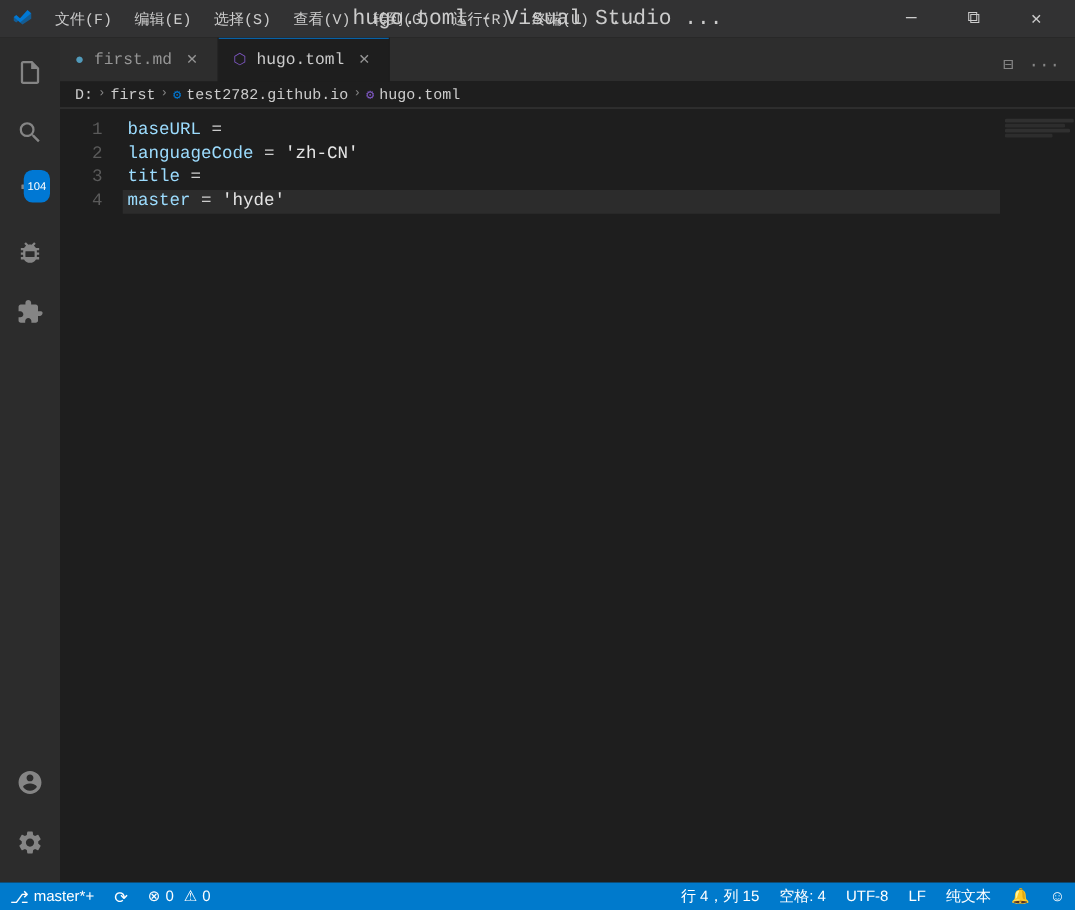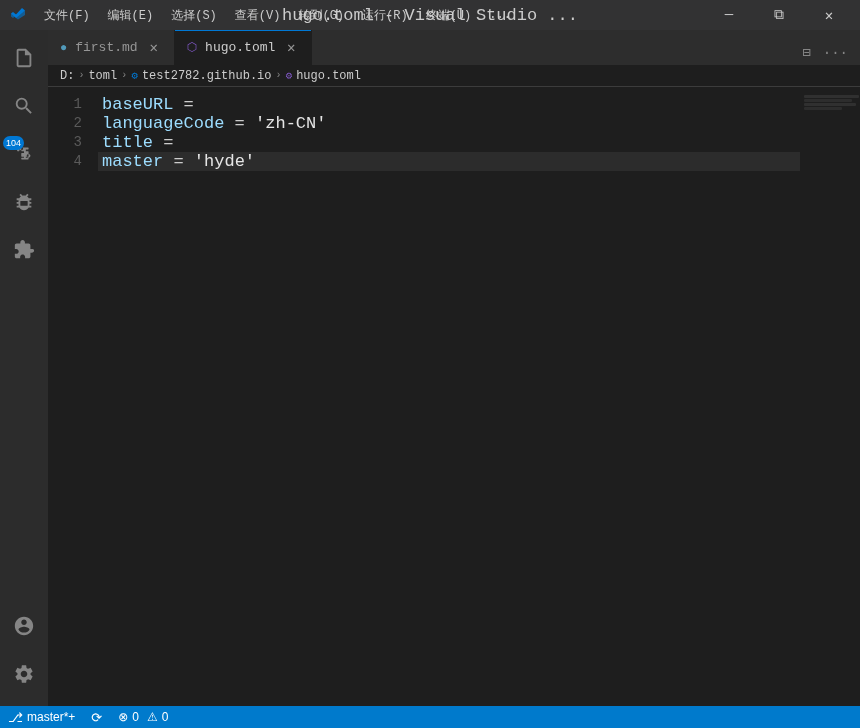--- a/index.html
+++ b/index.html
@@ -88,26 +88,26 @@
       align-items: center;
       justify-content: center;
       cursor: pointer;
       color: #858585;
       position: relative;
       font-size: 22px;
     }
     .activity-badge {
       position: absolute;
       top: 6px;
-      right: 24px;
+      right: 8px;
       background: #0078d4;
       color: white;
       font-size: 9px;
       min-width: 14px;
-      height: 14px;
+      height: 26px;
       border-radius: 7px;
       display: flex;
       align-items: center;
       justify-content: center;
       padding: 0 3px;
       font-family: sans-serif;
     }
     .activity-bar-bottom {
       margin-top: auto;
       display: flex;
@@ -232,21 +232,21 @@
     }
     .line-number {
       height: 19px;
       display: flex;
       align-items: center;
       justify-content: flex-end;
     }
     .code-content {
       flex: 1;
       padding: 8px 0;
-      font-size: 17px;
+      font-size: 14px;
       line-height: 19px;
       overflow: auto;
     }
     .code-line {
       height: 19px;
       display: flex;
       align-items: center;
       padding-left: 4px;
       white-space: pre;
     }
@@ -407,21 +407,21 @@
         <span class="tab-bar-btn">···</span>
       </div>
     </div>
 
     <div class="breadcrumb">
       <span class="breadcrumb-item">
         <span>D:</span>
       </span>
       <span class="breadcrumb-sep">›</span>
       <span class="breadcrumb-item">
-        <span>toml</span>
+        <span>first</span>
       </span>
       <span class="breadcrumb-sep">›</span>
       <span class="breadcrumb-item">
         <span style="color:#0078d4;font-size:11px;">⚙</span>
         <span>test2782.github.io</span>
       </span>
       <span class="breadcrumb-sep">›</span>
       <span class="breadcrumb-item">
         <span style="color:#7e57c2;font-size:11px;">⚙</span>
         <span>hugo.toml</span>
@@ -477,13 +477,36 @@
     <div class="status-item">
       <span style="font-size:13px;">⟳</span>
     </div>
     <div class="status-item">
       <span>⊗</span>
       <span>0</span>
       <span style="margin-left:4px;">⚠</span>
       <span>0</span>
     </div>
   </div>
+  <div class="status-right">
+    <div class="status-item">
+      <span>行 4，列 15</span>
+    </div>
+    <div class="status-item">
+      <span>空格: 4</span>
+    </div>
+    <div class="status-item">
+      <span>UTF-8</span>
+    </div>
+    <div class="status-item">
+      <span>LF</span>
+    </div>
+    <div class="status-item">
+      <span>纯文本</span>
+    </div>
+    <div class="status-item">
+      <span>🔔</span>
+    </div>
+    <div class="status-item">
+      <span>☺</span>
+    </div>
+  </div>
 </div>
 
 </body></html>

